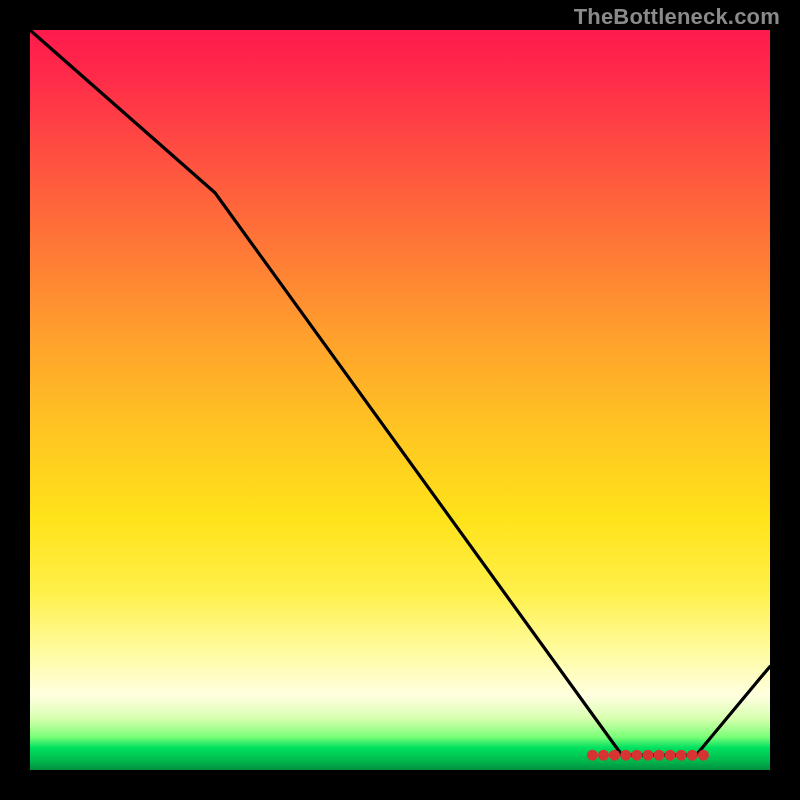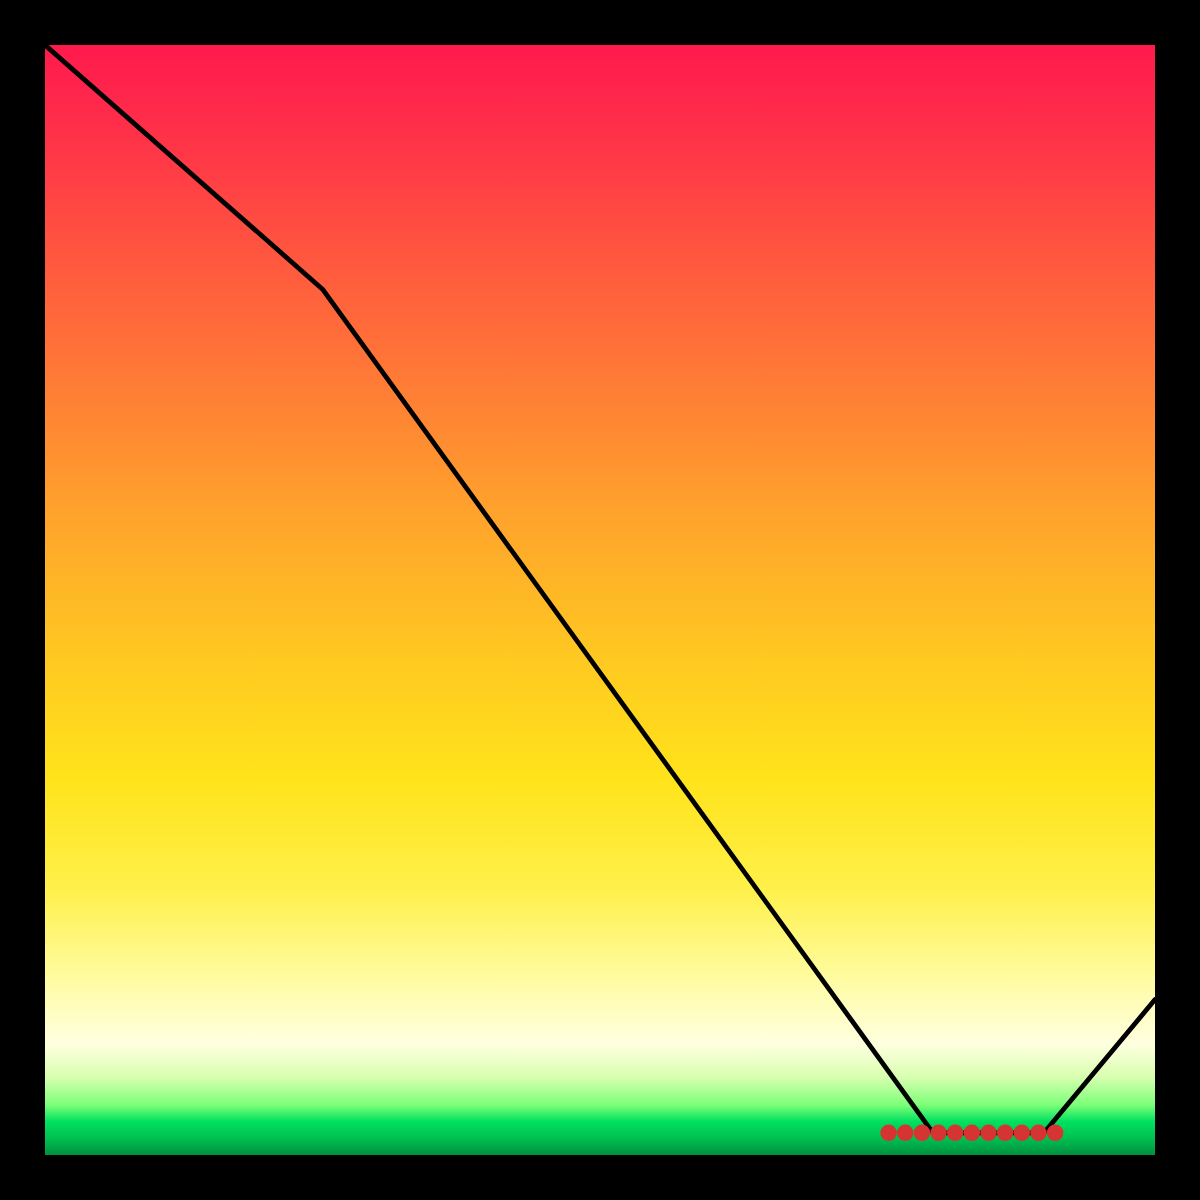--- a/index.html
+++ b/index.html
@@ -52,20 +52,21 @@
     left: 0;
     top: 0;
     width: 740px;
     height: 740px;
   }
 </style>
 </head>
 <body>
 
 <div class="frame">
+  <div class="attribution">TheBottleneck.com</div>
 
   <div class="plot-area">
     <svg class="chart-svg" viewBox="0 0 740 740" preserveAspectRatio="none">
       <path fill="none" stroke="#000" stroke-width="3.2" stroke-linejoin="round" stroke-linecap="round" d="M0.00 0.00 L185.00 162.80 L592.00 725.20 L666.00 725.20 L740.00 636.40"></path>
       <g>
           <circle cx="562.40" cy="725.20" r="5.5" fill="#d63333"></circle>
           <circle cx="573.50" cy="725.20" r="5.5" fill="#d63333"></circle>
           <circle cx="584.60" cy="725.20" r="5.5" fill="#d63333"></circle>
           <circle cx="595.70" cy="725.20" r="5.5" fill="#d63333"></circle>
           <circle cx="606.80" cy="725.20" r="5.5" fill="#d63333"></circle>

